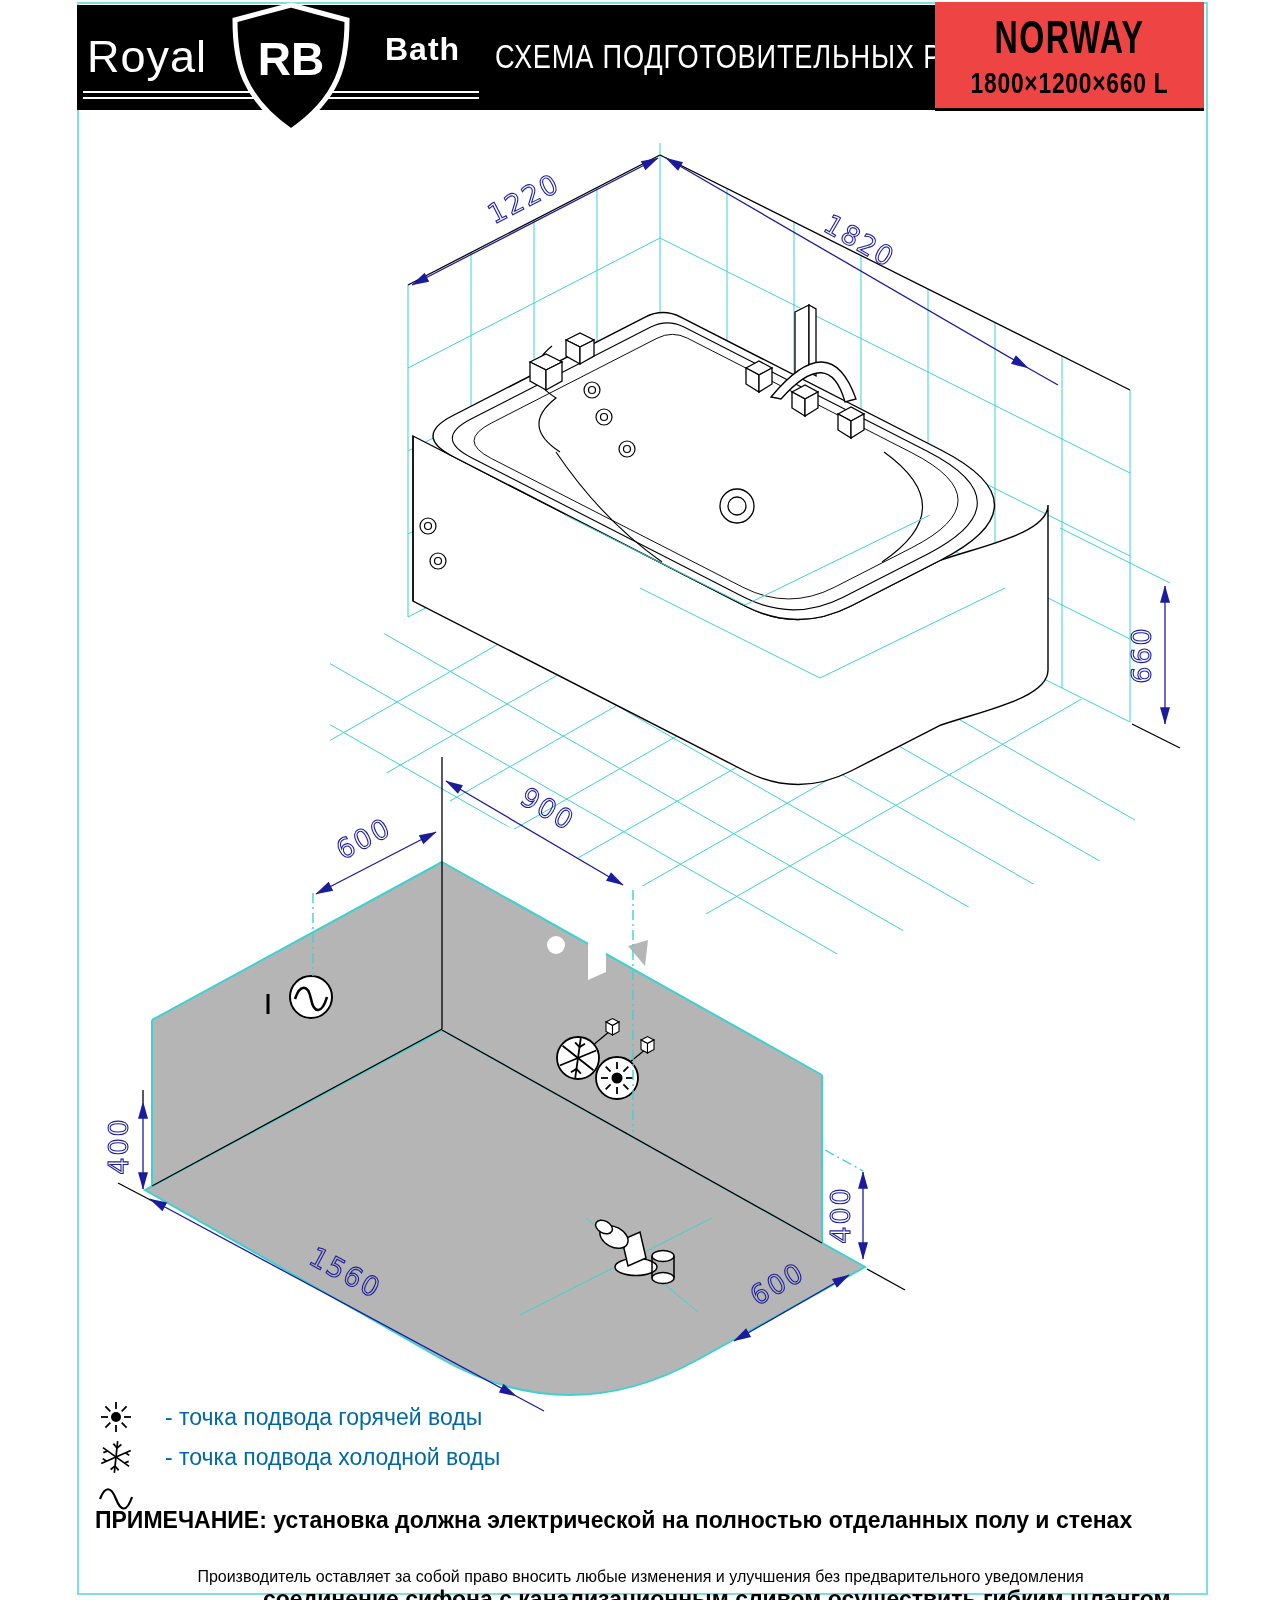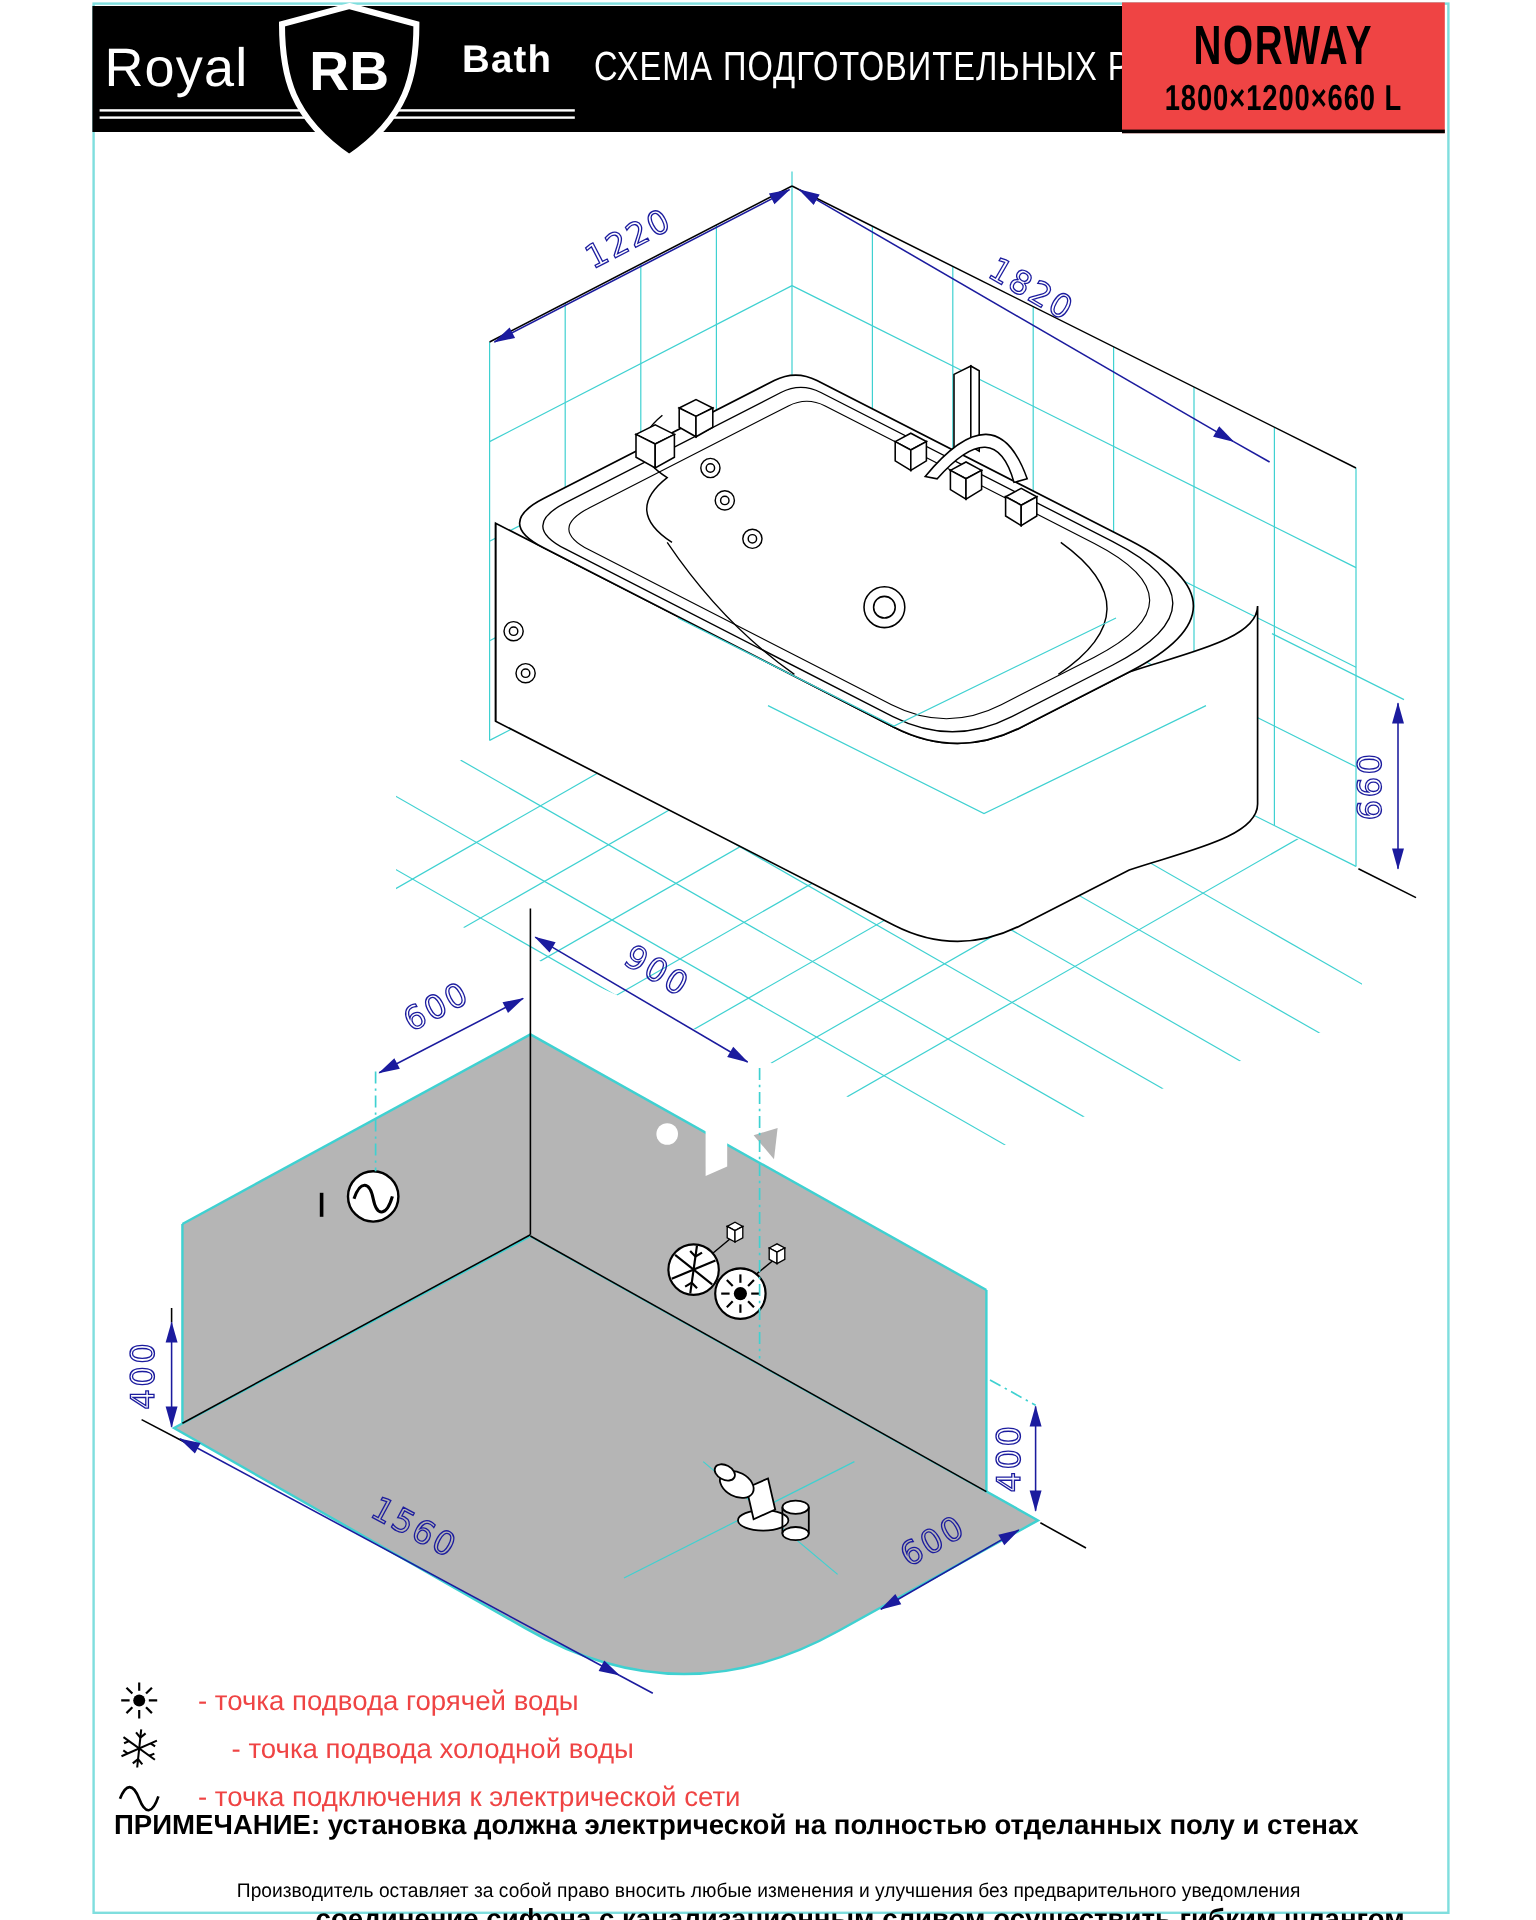--- a/index.html
+++ b/index.html
@@ -20,21 +20,21 @@
   svg.scene{position:absolute;left:0;top:0;z-index:1;}
   .cy{stroke:#3fd1d1;stroke-width:1;fill:none;}
   .cy2{stroke:#3fd1d1;stroke-width:2;fill:none;}
   .bk{stroke:#000;stroke-width:1.3;fill:none;}
   .dim{stroke:#1b1b9e;stroke-width:1.3;fill:none;}
   .dimtext{font-family:"DejaVu Sans",sans-serif;font-size:27px;fill:none;stroke:#1b1b9e;stroke-width:1.1;letter-spacing:2px;}
   .dashdot{stroke:#3fd1d1;stroke-width:1.4;fill:none;stroke-dasharray:10 4 2 4;}
   
   .legend-row{position:absolute;left:95px;height:38px;display:flex;align-items:center;z-index:2;}
   .legend-sym{width:42px;height:38px;flex:0 0 42px;}
-  .legend-label{margin-left:28px;font-size:23px;color:#ef4444;white-space:nowrap;}
+  .legend-label{margin-left:28px;font-size:23px;color:#0369a1;white-space:nowrap;}
   .note1{position:absolute;left:95px;top:1507px;font-size:23px;font-weight:bold;white-space:nowrap;z-index:2;}
   .note2{position:absolute;left:263px;top:1539px;font-size:23px;font-weight:bold;white-space:nowrap;z-index:2;margin-top:47px;}
   .footer{position:absolute;left:77px;top:1567px;width:1127px;text-align:center;font-size:16.5px;white-space:nowrap;z-index:2;transform:scaleX(0.97);transform-origin:center;}
   .hdr-black,.norway{z-index:2;}
 </style>
 </head>
 <body>
 
 <div class="frame"></div>
 
@@ -317,21 +317,21 @@
       <line x1="21" y1="27" x2="21" y2="34"></line>
         <line x1="21" y1="4" x2="21" y2="11"></line>
       <line x1="26.7" y1="24.7" x2="31.6" y2="29.6"></line>
         <line x1="10.4" y1="8.4" x2="15.3" y2="13.3"></line>
       <line x1="15.3" y1="24.7" x2="10.4" y2="29.6"></line>
         <line x1="26.7" y1="13.3" x2="31.6" y2="8.4"></line>
     </g>
   </svg>
   <span class="legend-label">- точка подвода горячей воды</span>
 </div>
-<div class="legend-row" style="top:1438px;gap:28px;">
+<div class="legend-row" style="top:1438px;">
   <svg class="legend-sym" viewBox="0 0 42 38">
     <g stroke="#000" stroke-width="1.7" transform="rotate(6 21 19)">
       <line x1="21" y1="3" x2="21" y2="35"></line>
       <line x1="7" y1="11" x2="35" y2="27"></line>
       <line x1="7" y1="27" x2="35" y2="11"></line>
       <line x1="17" y1="6" x2="21" y2="10"></line>
         <line x1="25" y1="6" x2="21" y2="10"></line>
       <line x1="17" y1="32" x2="21" y2="28"></line>
         <line x1="25" y1="32" x2="21" y2="28"></line>
       <line x1="8" y1="16" x2="12" y2="13.8"></line>
@@ -339,20 +339,19 @@
       <line x1="34" y1="16" x2="30" y2="13.8"></line>
         <line x1="34" y1="22" x2="30" y2="24.2"></line>
     </g>
   </svg>
   <span class="legend-label">- точка подвода холодной воды</span>
 </div>
 <div class="legend-row" style="top:1478px;">
   <svg class="legend-sym" viewBox="0 0 42 38">
     <path d="M 5,21 C 10,8 16,8 21,21 C 26,34 32,34 37,19" stroke="#000" stroke-width="2.2" fill="none"></path>
   </svg>
-  <span class="legend-label">- точка подключения к электрической сети</span>
 </div>
 
 <div class="note1">
   <span>ПРИМЕЧАНИЕ:</span><span> установка должна электрической на полностью отделанных полу и стенах</span>
 </div>
 <div class="note2">соединение сифона с канализационным сливом осуществить гибким шлангом</div>
 <div class="footer">Производитель оставляет за собой право вносить любые изменения и улучшения без предварительного уведомления</div>
 
 </body></html>

